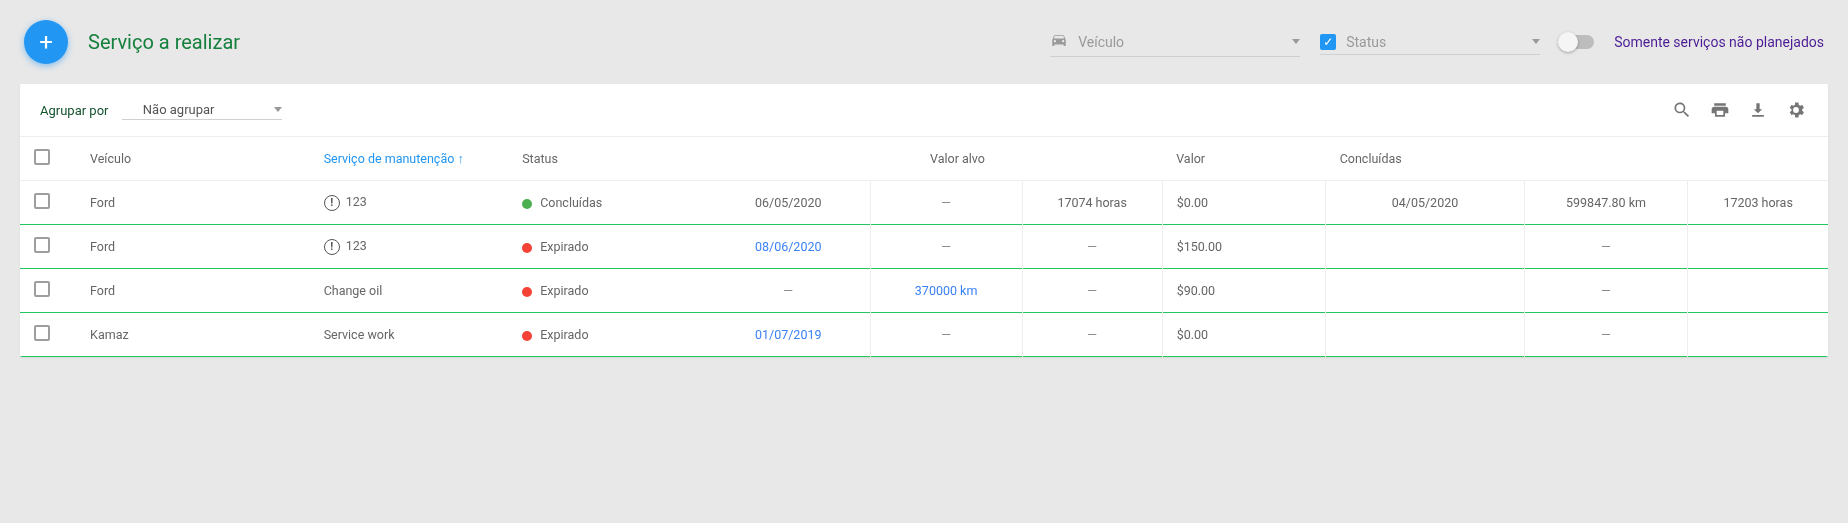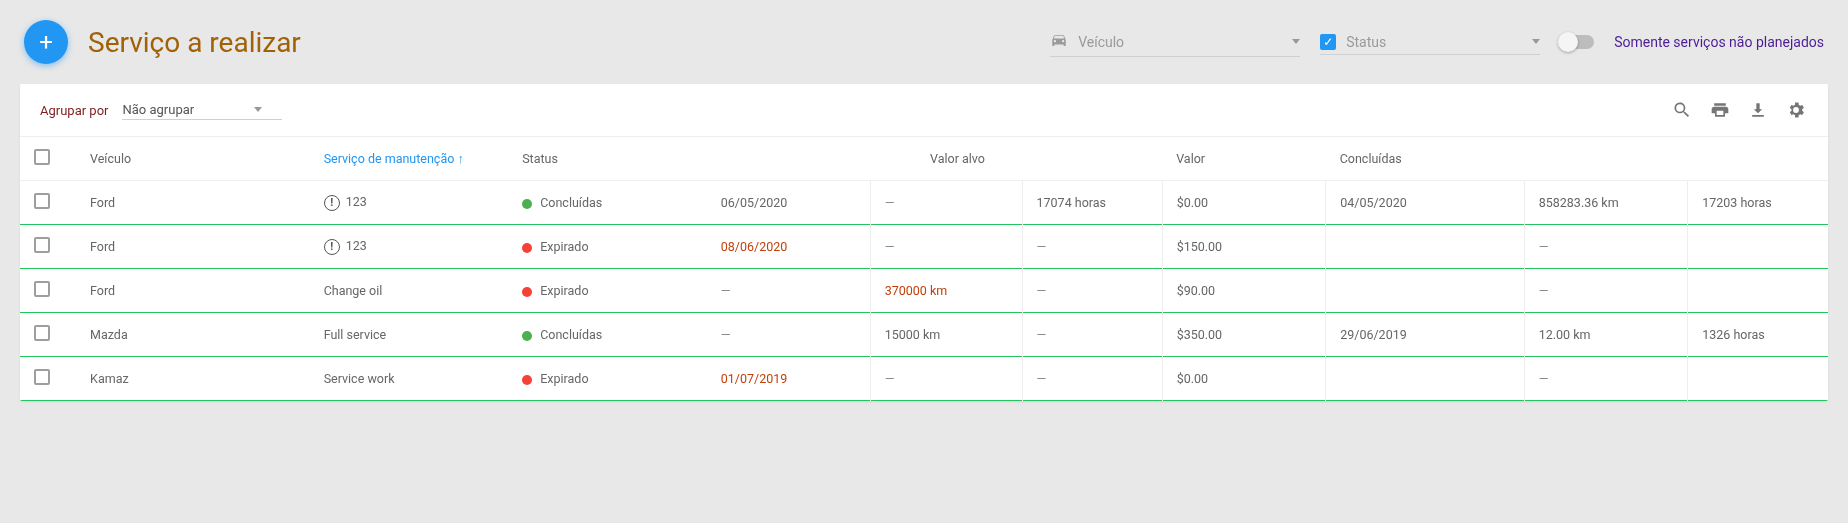--- a/index.html
+++ b/index.html
@@ -22,22 +22,22 @@
     width: 44px; height: 44px;
     border-radius: 50%;
     background: #2196f3;
     color: #fff;
     display: flex; align-items: center; justify-content: center;
     font-size: 24px;
     cursor: pointer;
     box-shadow: 0 2px 6px rgba(33,150,243,.5);
   }
   .page-title {
-    font-size: 28px;
-    color: #a16207;
+    font-size: 20px;
+    color: #15803d;
     flex: 0 0 auto;
   }
   .spacer { flex: 1 1 auto; }
   .filter {
     display: flex; align-items: center; gap: 10px;
     color: #8f8f8f;
     border-bottom: 1px solid #d0d0d0;
     padding: 4px 0;
     min-width: 250px;
     cursor: pointer;
@@ -70,26 +70,26 @@
     background: #fff;
     border-radius: 2px;
     box-shadow: 0 1px 2px rgba(0,0,0,.08);
     overflow: hidden;
   }
   .card-toolbar {
     display: flex; align-items: center;
     padding: 14px 20px;
     gap: 14px;
   }
-  .group-by-label { color: #7f1d1d; font-size: 13px; }
+  .group-by-label { color: #14532d; font-size: 13px; }
   .group-by-select {
     display: flex; align-items: center; gap: 60px;
     border-bottom: 1px solid #d0d0d0;
     padding: 2px 0; min-width: 160px;
-    color: #555; cursor: pointer;
+    color: #555; cursor: pointer; justify-content: flex-end;
   }
   .icon-btn {
     width: 24px; height: 24px;
     display: inline-flex; align-items: center; justify-content: center;
     color: #757575; cursor: pointer;
   }
   .icon-btn svg { width: 20px; height: 20px; fill: currentColor; }
   table { width: 100%; border-collapse: collapse; }
   th, td {
     text-align: left;
@@ -113,23 +113,23 @@
     display: inline-block; margin-right: 8px; vertical-align: middle;
   }
   .dot-green { background: #4caf50; }
   .dot-red  { background: #f44336; }
   .warn-icon {
     width: 16px; height: 16px; border: 1.5px solid #555; border-radius: 50%;
     display: inline-flex; align-items: center; justify-content: center;
     font-size: 11px; font-weight: bold; color: #555; margin-right: 6px;
     vertical-align: middle;
   }
-  .right { text-align: left; }
+  .right { text-align: center; }
   .divider-left { border-left: 1px solid #eee; }
-  .red-text { color: #c2410c; }
+  .red-text { color: #3b82f6; }
   .muted-dash { color: #888; }
   
   col.c-chk{width:48px}
   col.c-veh{width:200px}
   col.c-svc{width:170px}
   col.c-stat{width:170px}
   col.c-tgt-date{width:140px}
   col.c-tgt-km{width:130px}
   col.c-tgt-hrs{width:120px}
   col.c-cost{width:140px}
@@ -232,21 +232,21 @@
       <span class="warn-icon">!</span>123
     </td>
     <td>
       <span class="dot dot-green"></span>Concluídas
     </td>
     <td class="right">06/05/2020</td>
     <td class="right divider-left"><span class="muted-dash">—</span></td>
     <td class="right divider-left">17074 horas</td>
     <td class="divider-left">$0.00</td>
     <td class="right divider-left">04/05/2020</td>
-    <td class="right divider-left">858283.36 km</td>
+    <td class="right divider-left">599847.80 km</td>
     <td class="right divider-left">17203 horas</td>
   </tr>
           <tr class="data-row">
     <td><span class="chk"></span></td>
     <td>Ford</td>
     <td>
       <span class="warn-icon">!</span>123
     </td>
     <td>
       <span class="dot dot-red"></span>Expirado
@@ -271,37 +271,20 @@
     <td class="right"><span class="muted-dash">—</span></td>
     <td class="right divider-left"><span class="red-text">370000 km</span></td>
     <td class="right divider-left"><span class="muted-dash">—</span></td>
     <td class="divider-left">$90.00</td>
     <td class="right divider-left"></td>
     <td class="right divider-left"><span class="muted-dash">—</span></td>
     <td class="right divider-left"></td>
   </tr>
           <tr class="data-row">
     <td><span class="chk"></span></td>
-    <td>Mazda</td>
-    <td>
-      Full service
-    </td>
-    <td>
-      <span class="dot dot-green"></span>Concluídas
-    </td>
-    <td class="right"><span class="muted-dash">—</span></td>
-    <td class="right divider-left">15000 km</td>
-    <td class="right divider-left"><span class="muted-dash">—</span></td>
-    <td class="divider-left">$350.00</td>
-    <td class="right divider-left">29/06/2019</td>
-    <td class="right divider-left">12.00 km</td>
-    <td class="right divider-left">1326 horas</td>
-  </tr>
-          <tr class="data-row">
-    <td><span class="chk"></span></td>
     <td>Kamaz</td>
     <td>
       Service work
     </td>
     <td>
       <span class="dot dot-red"></span>Expirado
     </td>
     <td class="right"><span class="red-text">01/07/2019</span></td>
     <td class="right divider-left"><span class="muted-dash">—</span></td>
     <td class="right divider-left"><span class="muted-dash">—</span></td>

